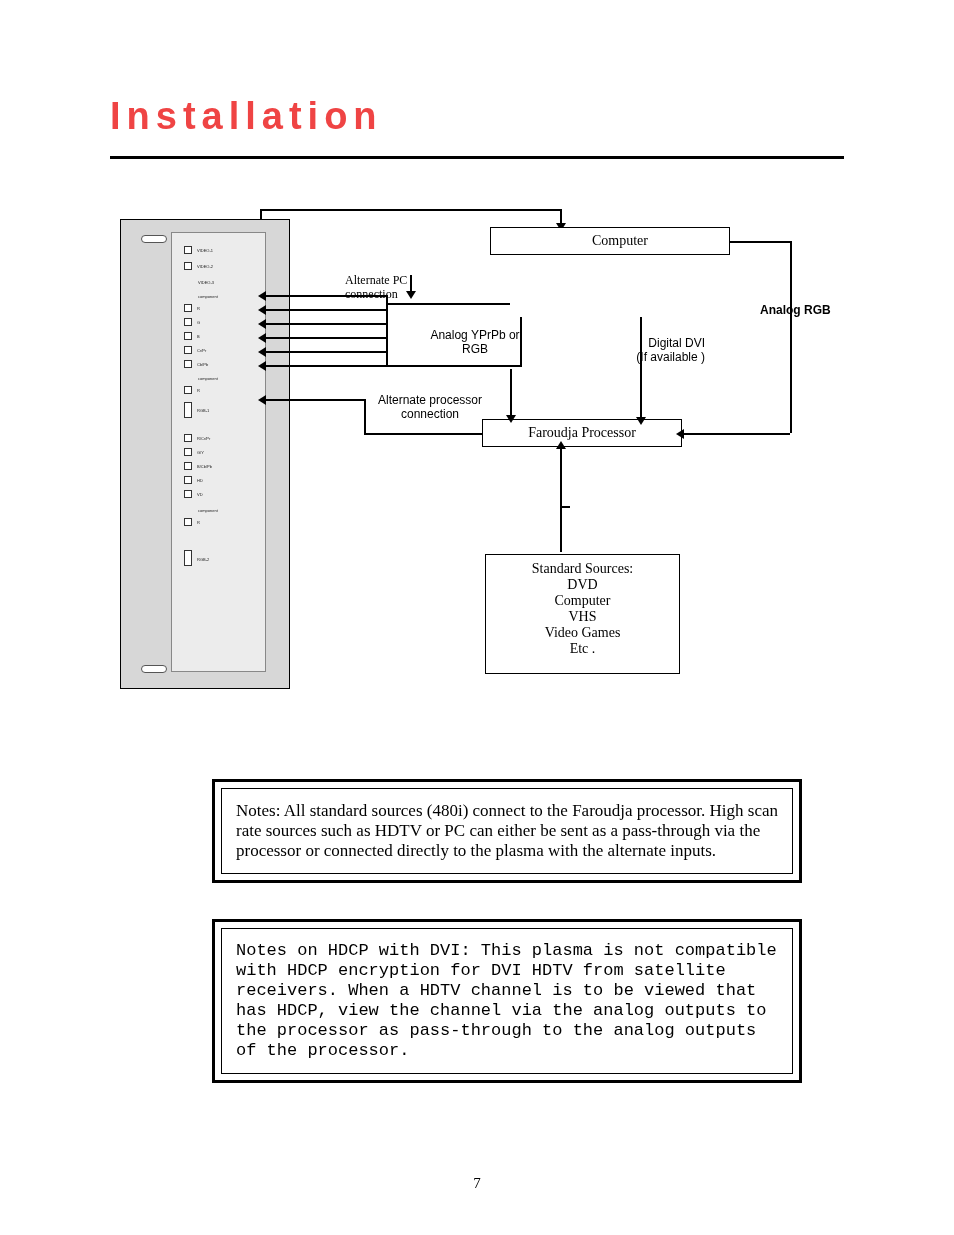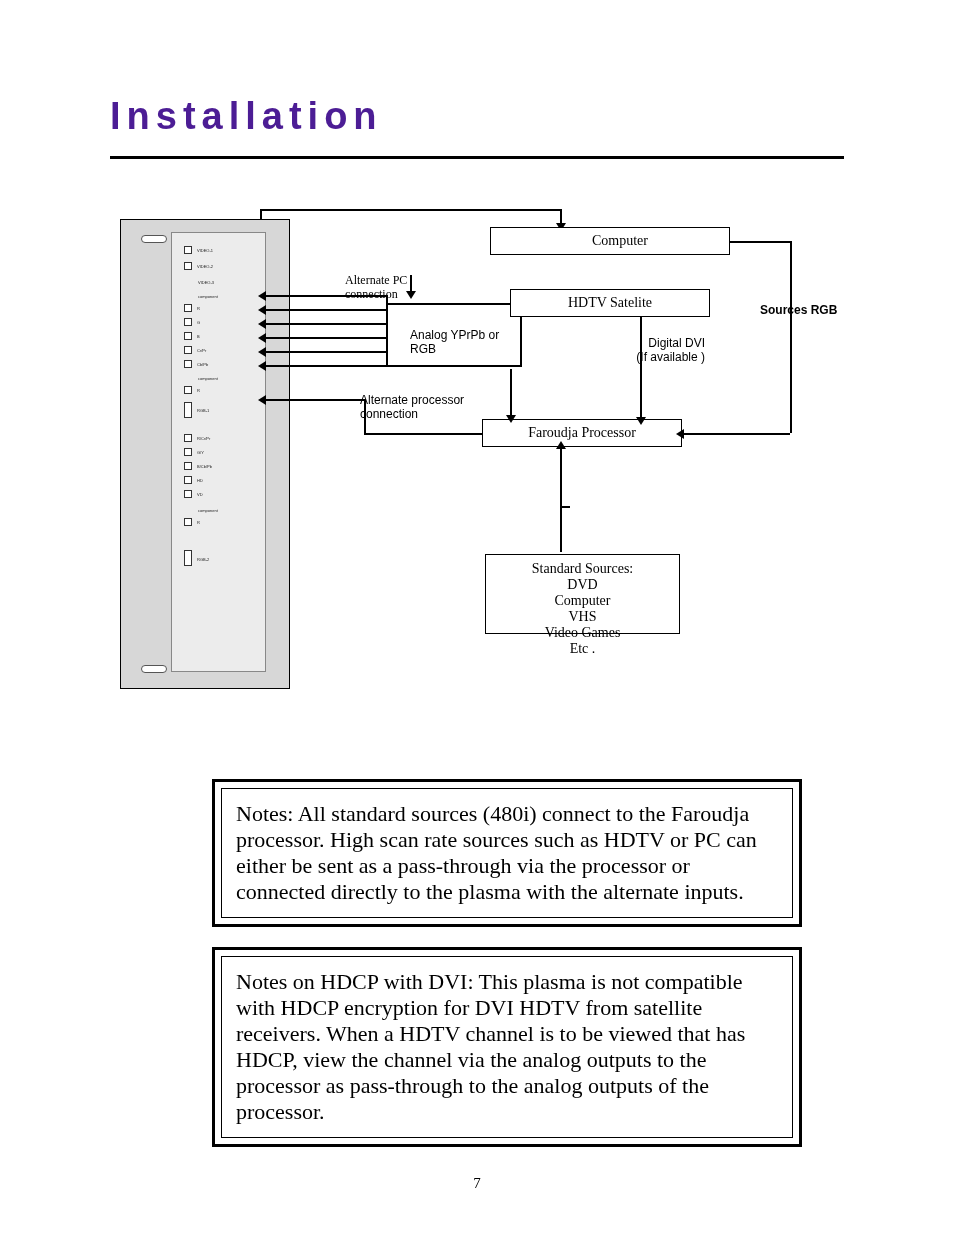--- a/index.html
+++ b/index.html
@@ -15,21 +15,21 @@
     position: absolute;
     left: 110px;
     top: 95px;
     width: 734px;
   }
   .title {
     font-family: "Arial Black", Arial, sans-serif;
     font-weight: 900;
     font-size: 38px;
     letter-spacing: 6px;
-    color: #4c1d95;
+    color: #ef4444;
   }
   .rule {
     margin-top: 18px;
     height: 3px;
     background: #000;
     width: 100%;
   }
   .diagram-wrap {
     position: relative;
     width: 740px;
@@ -159,29 +159,29 @@
   .note-box-outer {
     border: 3px solid #000;
     padding: 6px;
     margin-top: 30px;
     width: 590px;
     margin-left: 102px;
   }
   .note-box-inner {
     border: 1px solid #000;
     padding: 12px 14px;
-    font-size: 22px;
+    font-size: 17px;
     line-height: 1.18;
   }
   .float-label {
     position: absolute;
     font-family: Arial, sans-serif;
     font-size: 12px;
     line-height: 1.15;
-    text-align: left;
+    text-align: center;
   }
   .analog-rgb {
     position: absolute;
     font-family: Arial, sans-serif;
     font-size: 12px;
     font-weight: 600;
   }
   .page-num {
     position: absolute;
     left: 0; right: 0;
@@ -280,25 +280,24 @@
             <span class="lbl" style="margin-top:2px;">RGB-2</span>
           </div>
       </div>
     </div>
 
     <div class="vline" style="left:150px; top:0; height:10px;"></div>
     <div class="hline" style="left:150px; top:0; width:300px;"></div>
     <div class="arrow-v down" style="left:450px; top:0; height:14px;"></div>
 
     <div class="node" style="left:380px; top:18px; width:240px; height:28px;padding-left:28px;">Computer</div>
-    <div class="node" style="left:400px; top:80px; width:200px; height:28px;">HDTV  Satelite</div>
     <div class="node" style="left:372px; top:210px; width:200px; height:28px;">Faroudja Processor</div>
 
 
-    <div class="node multi" style="left:375px; top:345px; width:195px; height:80px; font-size:14px; padding-top:6px;">
+    <div class="node multi" style="left:375px; top:345px; width:195px; height:120px; font-size:14px; padding-top:6px;">
       <div>Standard Sources:</div>
       <div>DVD</div>
       <div>Computer</div>
       <div>VHS</div>
       <div>Video   Games</div>
       <div>Etc .</div>
     </div>
 
     <div class="arrow-h" style="left:156px; top:86px; width:120px;"></div>
     <div class="arrow-h" style="left:156px; top:100px; width:120px;"></div>
@@ -340,27 +339,27 @@
     <div class="hline" style="left:254px; top:224px; width:118px;"></div>
     <div class="arrow-v down" style="left:400px; top:160px; height:46px;"></div>
 
     <div class="arrow-v up" style="left:450px; top:240px; height:103px;"></div>
 
     <div class="hline" style="left:452px; top:297px; width:8px;"></div>
 
     <div class="hline" style="left:620px; top:32px; width:60px;"></div>
     <div class="vline" style="left:680px; top:32px; height:192px;"></div>
     <div class="arrow-h" style="left:574px; top:224px; width:106px;"></div>
-    <div class="analog-rgb" style="left:650px; top:94px;">Sources RGB</div>
+    <div class="analog-rgb" style="left:650px; top:94px;">Analog RGB</div>
 
   </div>
 
   <div class="note-box-outer">
     <div class="note-box-inner">Notes: All standard sources (480i) connect to the Faroudja processor. High scan rate sources such as HDTV or PC can either be sent as a pass-through via the processor or connected directly to the plasma with the alternate inputs.</div>
   </div>
 
-  <div class="note-box-outer" style="margin-top:20px;">
+  <div class="note-box-outer" style="margin-top:36px;font-family:Liberation Mono, monospace;">
     <div class="note-box-inner">Notes on HDCP with DVI: This plasma is not compatible with HDCP encryption for DVI HDTV from satellite receivers.  When a HDTV channel is to be viewed that has HDCP, view the channel via the analog outputs to the processor as pass-through to the analog outputs of the processor.</div>
   </div>
 
 </div>
 
 <div class="page-num" style="top:1175px;">7</div>
 
 </body></html>

